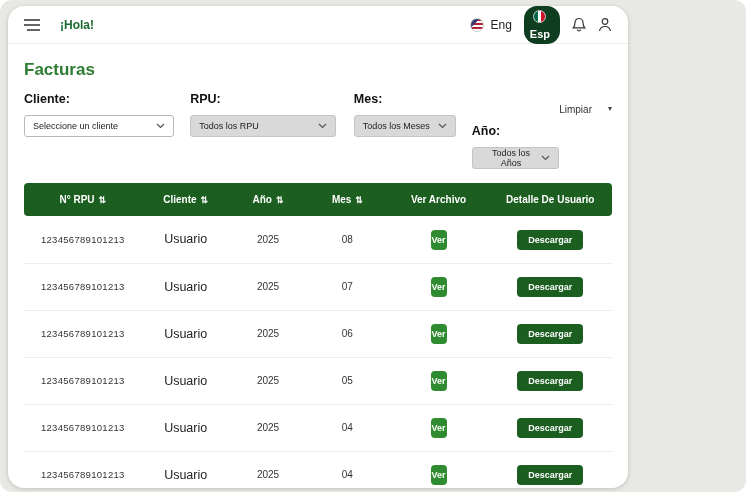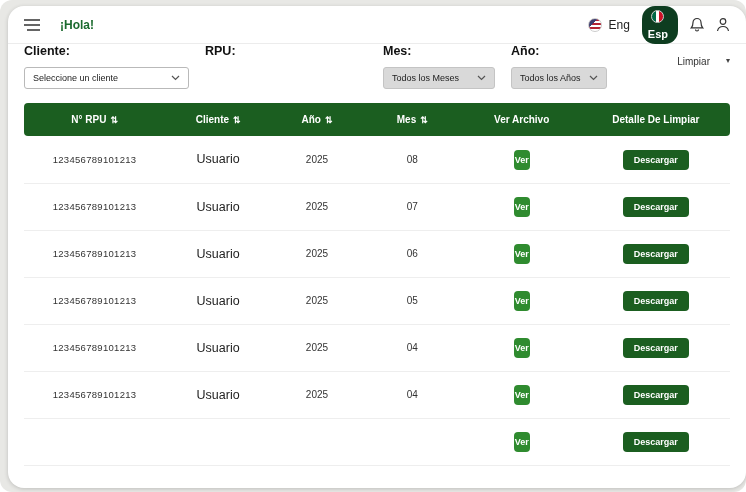--- a/index.html
+++ b/index.html
@@ -7,21 +7,21 @@
   body {
     width: 746px; height: 492px;
     background: #e8e8e5;
     font-family: "Liberation Sans", sans-serif;
     position: relative;
     overflow: hidden;
     border-radius: 12px;
   }
   .card {
     position: absolute; left: 8px; top: 6px;
-    width: 738px; height: 482px;
+    width: 620px; height: 482px;
     background: #ffffff;
     border-radius: 16px;
     overflow: hidden;
     box-shadow: 0 1px 4px rgba(0,0,0,.18);
   }
   
   .topbar {
     display: flex; align-items: center;
     height: 38px; padding: 0 16px;
     border-bottom: 1px solid #ececec;
@@ -53,21 +53,21 @@
   .content { padding: 0 16px; }
   .page-title {
     margin: 16px 0 12px;
     font-size: 17px; font-weight: bold; color: #2e7d32;
   }
   .filters { display: flex; align-items: flex-start; }
   .filter-group { display: flex; flex-direction: column; }
   .fg-cliente { width: 165px; margin-right: 16px; }
   .fg-rpu     { width: 160px; margin-right: 18px; }
   .fg-mes     { width: 112px; margin-right: 16px; }
-  .fg-ano     { width: 96px; }
+  .fg-ano     { width: 96px; margin-top: 32px; }
   .filter-label { font-size: 12.5px; font-weight: bold; color: #111; margin-bottom: 9px; }
   .select {
     display: flex; align-items: center; justify-content: space-between;
     height: 22px; padding: 0 8px;
     border: 1px solid #b9b9b9; border-radius: 3px;
     font-size: 9px; color: #222;
     background: #ffffff; cursor: pointer; text-align: center;
   }
   .select.gray { background: #d9d9d9; border-color: #c4c4c4; }
   .clear-link {
@@ -144,33 +144,40 @@
       <button class="icon-btn">
         <svg width="14" height="15" viewBox="0 0 14 15" fill="none" stroke="#333" stroke-width="1.2">
           <circle cx="7" cy="4.5" r="2.8"></circle>
           <path d="M1.5 14c.6-3 2.7-4.5 5.5-4.5S11.9 11 12.5 14"></path>
         </svg>
       </button>
     </div>
   </div>
 
   <div class="content">
+    <h1 class="page-title">Facturas</h1>
 
     <div class="filters">
       <div class="filter-group fg-cliente">
         <span class="filter-label">Cliente:</span>
         <div class="select">
           <span>Seleccione un cliente</span>
           <svg width="9" height="6" viewBox="0 0 9 6" fill="none" stroke="#555" stroke-width="1.2">
               <path d="M1 1l3.5 3.5L8 1"></path>
             </svg>
         </div>
       </div>
       <div class="filter-group fg-rpu">
         <span class="filter-label">RPU:</span>
+        <div class="select gray">
+          <span>Todos los RPU</span>
+          <svg width="9" height="6" viewBox="0 0 9 6" fill="none" stroke="#555" stroke-width="1.2">
+              <path d="M1 1l3.5 3.5L8 1"></path>
+            </svg>
+        </div>
       </div>
       <div class="filter-group fg-mes">
         <span class="filter-label">Mes:</span>
         <div class="select gray">
           <span>Todos los Meses</span>
           <svg width="9" height="6" viewBox="0 0 9 6" fill="none" stroke="#555" stroke-width="1.2">
               <path d="M1 1l3.5 3.5L8 1"></path>
             </svg>
         </div>
       </div>
@@ -198,21 +205,21 @@
           <col class="col-ver">
           <col class="col-det">
       </colgroup>
       <thead>
         <tr>
           <th><span>N° RPU</span><span class="sort">⇅</span></th>
           <th><span>Cliente</span><span class="sort">⇅</span></th>
           <th><span>Año</span><span class="sort">⇅</span></th>
           <th><span>Mes</span><span class="sort">⇅</span></th>
           <th><span>Ver Archivo</span></th>
-          <th><span>Detalle De Limpiar</span></th>
+          <th><span>Detalle De Usuario</span></th>
         </tr>
       </thead>
       <tbody>
         <tr>
           <td class="c-rpu">123456789101213</td>
           <td class="c-cliente">Usuario</td>
           <td class="c-ano">2025</td>
           <td class="c-mes">08</td>
           <td><button class="btn-ver">Ver</button></td>
           <td><button class="btn-descargar">Descargar</button></td>

